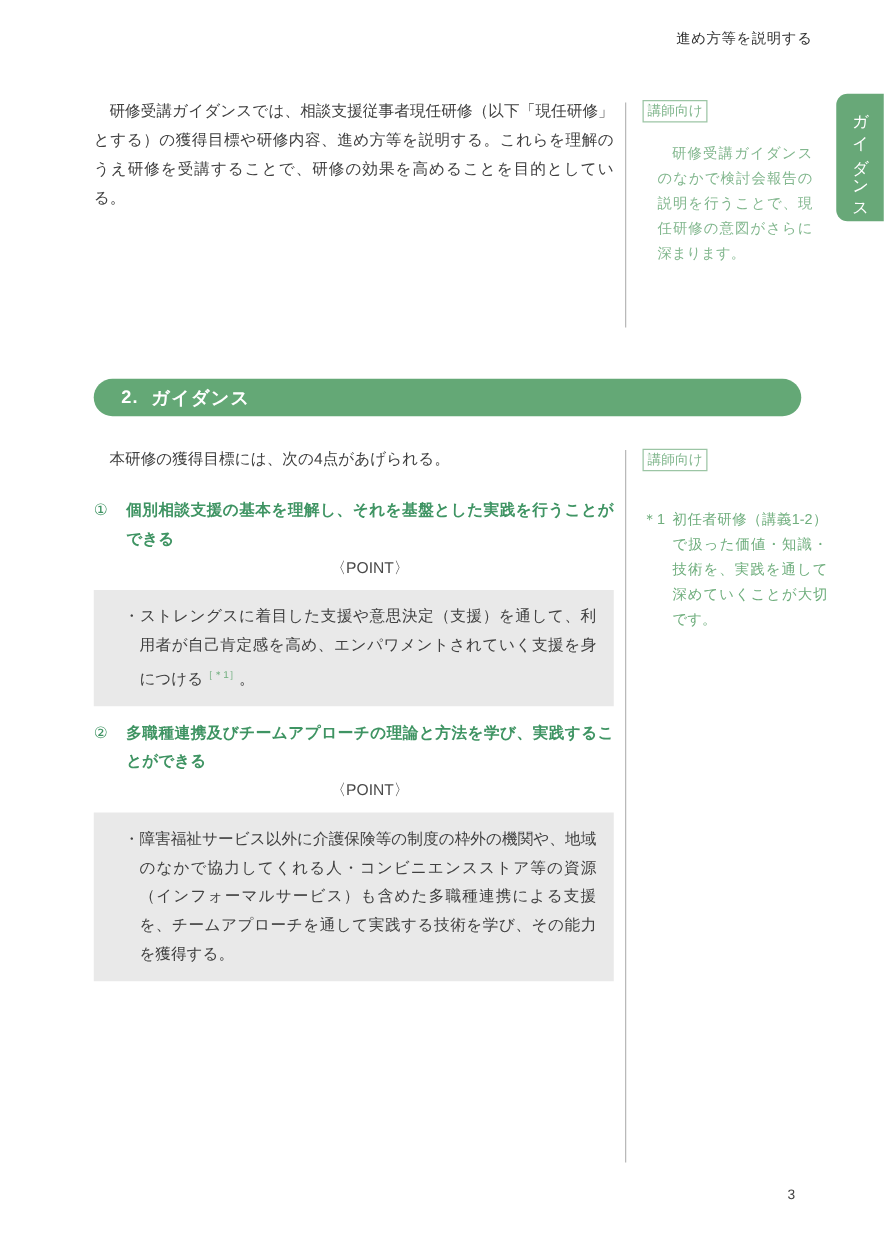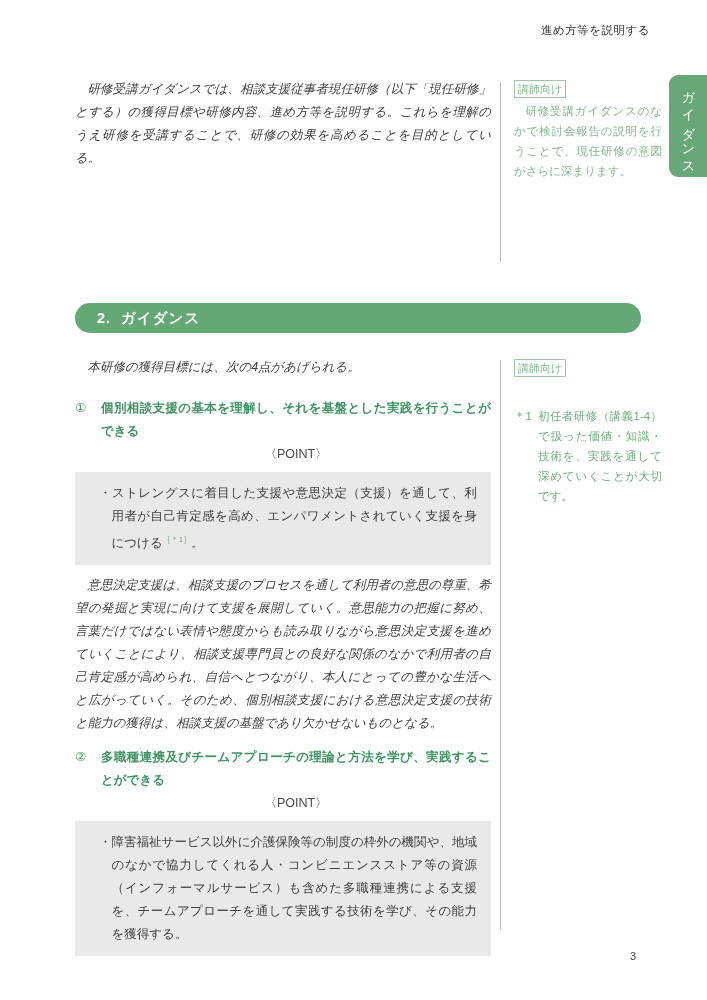--- a/index.html
+++ b/index.html
@@ -24,21 +24,21 @@
 
   
   .vdiv{position:absolute;width:1px;background:#b9b9b9;}
   .vdiv-top{left:500px;top:82px;height:180px;}
   .vdiv-bottom{left:500px;top:360px;height:570px;}
 
   
   .main-top{position:absolute;left:75px;top:78px;width:416px;}
   .main-bottom{position:absolute;left:75px;top:356px;width:416px;}
   .body-text{font-size:12.5px;line-height:23px;text-align:justify;color:#404040;margin:0;}
-  .indent{text-indent:1em;font-style:italic;}
+  .indent{text-indent:1em;}
 
   
   .section-bar{
     position:absolute;left:75px;top:303px;width:566px;height:30px;
     background:#64a876;border-radius:15px;color:#fff;
     display:flex;align-items:center;padding-left:22px;box-sizing:border-box;
     font-size:14.5px;font-weight:bold;letter-spacing:1px;
   }
   .section-bar .sec-num{margin-right:10px;}
 
@@ -66,21 +66,21 @@
   .goal2-gap{margin-top:10px;}
 
   
   .sidebar-top{position:absolute;left:514px;top:79px;width:148px;}
   .sidebar-bottom{position:absolute;left:514px;top:358px;width:148px;}
   .note-label{
     display:inline-block;color:#82b78e;border:1px solid #9cc5a5;
     font-size:11px;line-height:14px;padding:1px 3px;margin-bottom:3px;text-align:right;
   }
   .note-text{
-    margin:0;color:#82b78e;font-size:11.5px;line-height:20px;
+    margin:12px;color:#82b78e;font-size:11.5px;line-height:20px;
     text-align:justify;text-indent:1em;
   }
   .footnote{display:flex;margin-top:26px;color:#6fae7d;}
   .fn-marker{width:24px;flex:0 0 24px;font-size:11.5px;line-height:20px;}
   .fn-text{flex:1;font-size:11.5px;line-height:20px;text-align:justify;color:#6fae7d;margin:0;}
 
   .page-number{position:absolute;left:630px;top:950px;font-size:11px;color:#444;}
 </style>
 </head>
 <body>
@@ -116,37 +116,36 @@
     <p class="goal-head">
       <span class="goal-marker">①</span>
       <span>個別相談支援の基本を理解し、それを基盤とした実践を行うことができる</span>
     </p>
     <p class="point-label">〈POINT〉</p>
 
     <div class="point-box">
       <p><span>・ストレングスに着目した支援や意思決定（支援）を通して、利用者が自己肯定感を高め、エンパワメントされていく支援を身につける</span><span class="fn-ref">［＊1］</span><span>。</span></p>
     </div>
 
-    <p class="body-text indent goal-body">意思決定支援は、相談支援のプロセスを通して利用者の意思の尊重、希望の発掘と実現に向けて支援を展開していく。意思能力の把握に努め、言葉だけではない表情や態度からも読み取りながら意思決定支援を進めていくことにより、相談支援専門員との良好な関係のなかで利用者の自己肯定感が高められ、自信へとつながり、本人にとっての豊かな生活へと広がっていく。そのため、個別相談支援における意思決定支援の技術と能力の獲得は、相談支援の基盤であり欠かせないものとなる。</p>
 
     <p class="goal-head goal2-gap">
       <span class="goal-marker">②</span>
       <span>多職種連携及びチームアプローチの理論と方法を学び、実践することができる</span>
     </p>
     <p class="point-label">〈POINT〉</p>
 
     <div class="point-box">
       <p>・障害福祉サービス以外に介護保険等の制度の枠外の機関や、地域のなかで協力してくれる人・コンビニエンスストア等の資源（インフォーマルサービス）も含めた多職種連携による支援を、チームアプローチを通して実践する技術を学び、その能力を獲得する。</p>
     </div>
   </div>
 
   <div class="sidebar-bottom">
     <span class="note-label">講師向け</span>
 
     <div class="footnote">
       <span class="fn-marker">＊1</span>
-      <p class="fn-text">初任者研修（講義1-4）で扱った価値・知識・技術を、実践を通して深めていくことが大切です。</p>
+      <p class="fn-text">初任者研修（講義1-2）で扱った価値・知識・技術を、実践を通して深めていくことが大切です。</p>
     </div>
   </div>
 
   <div class="page-number">3</div>
 
 </div>
 
 </body></html>

